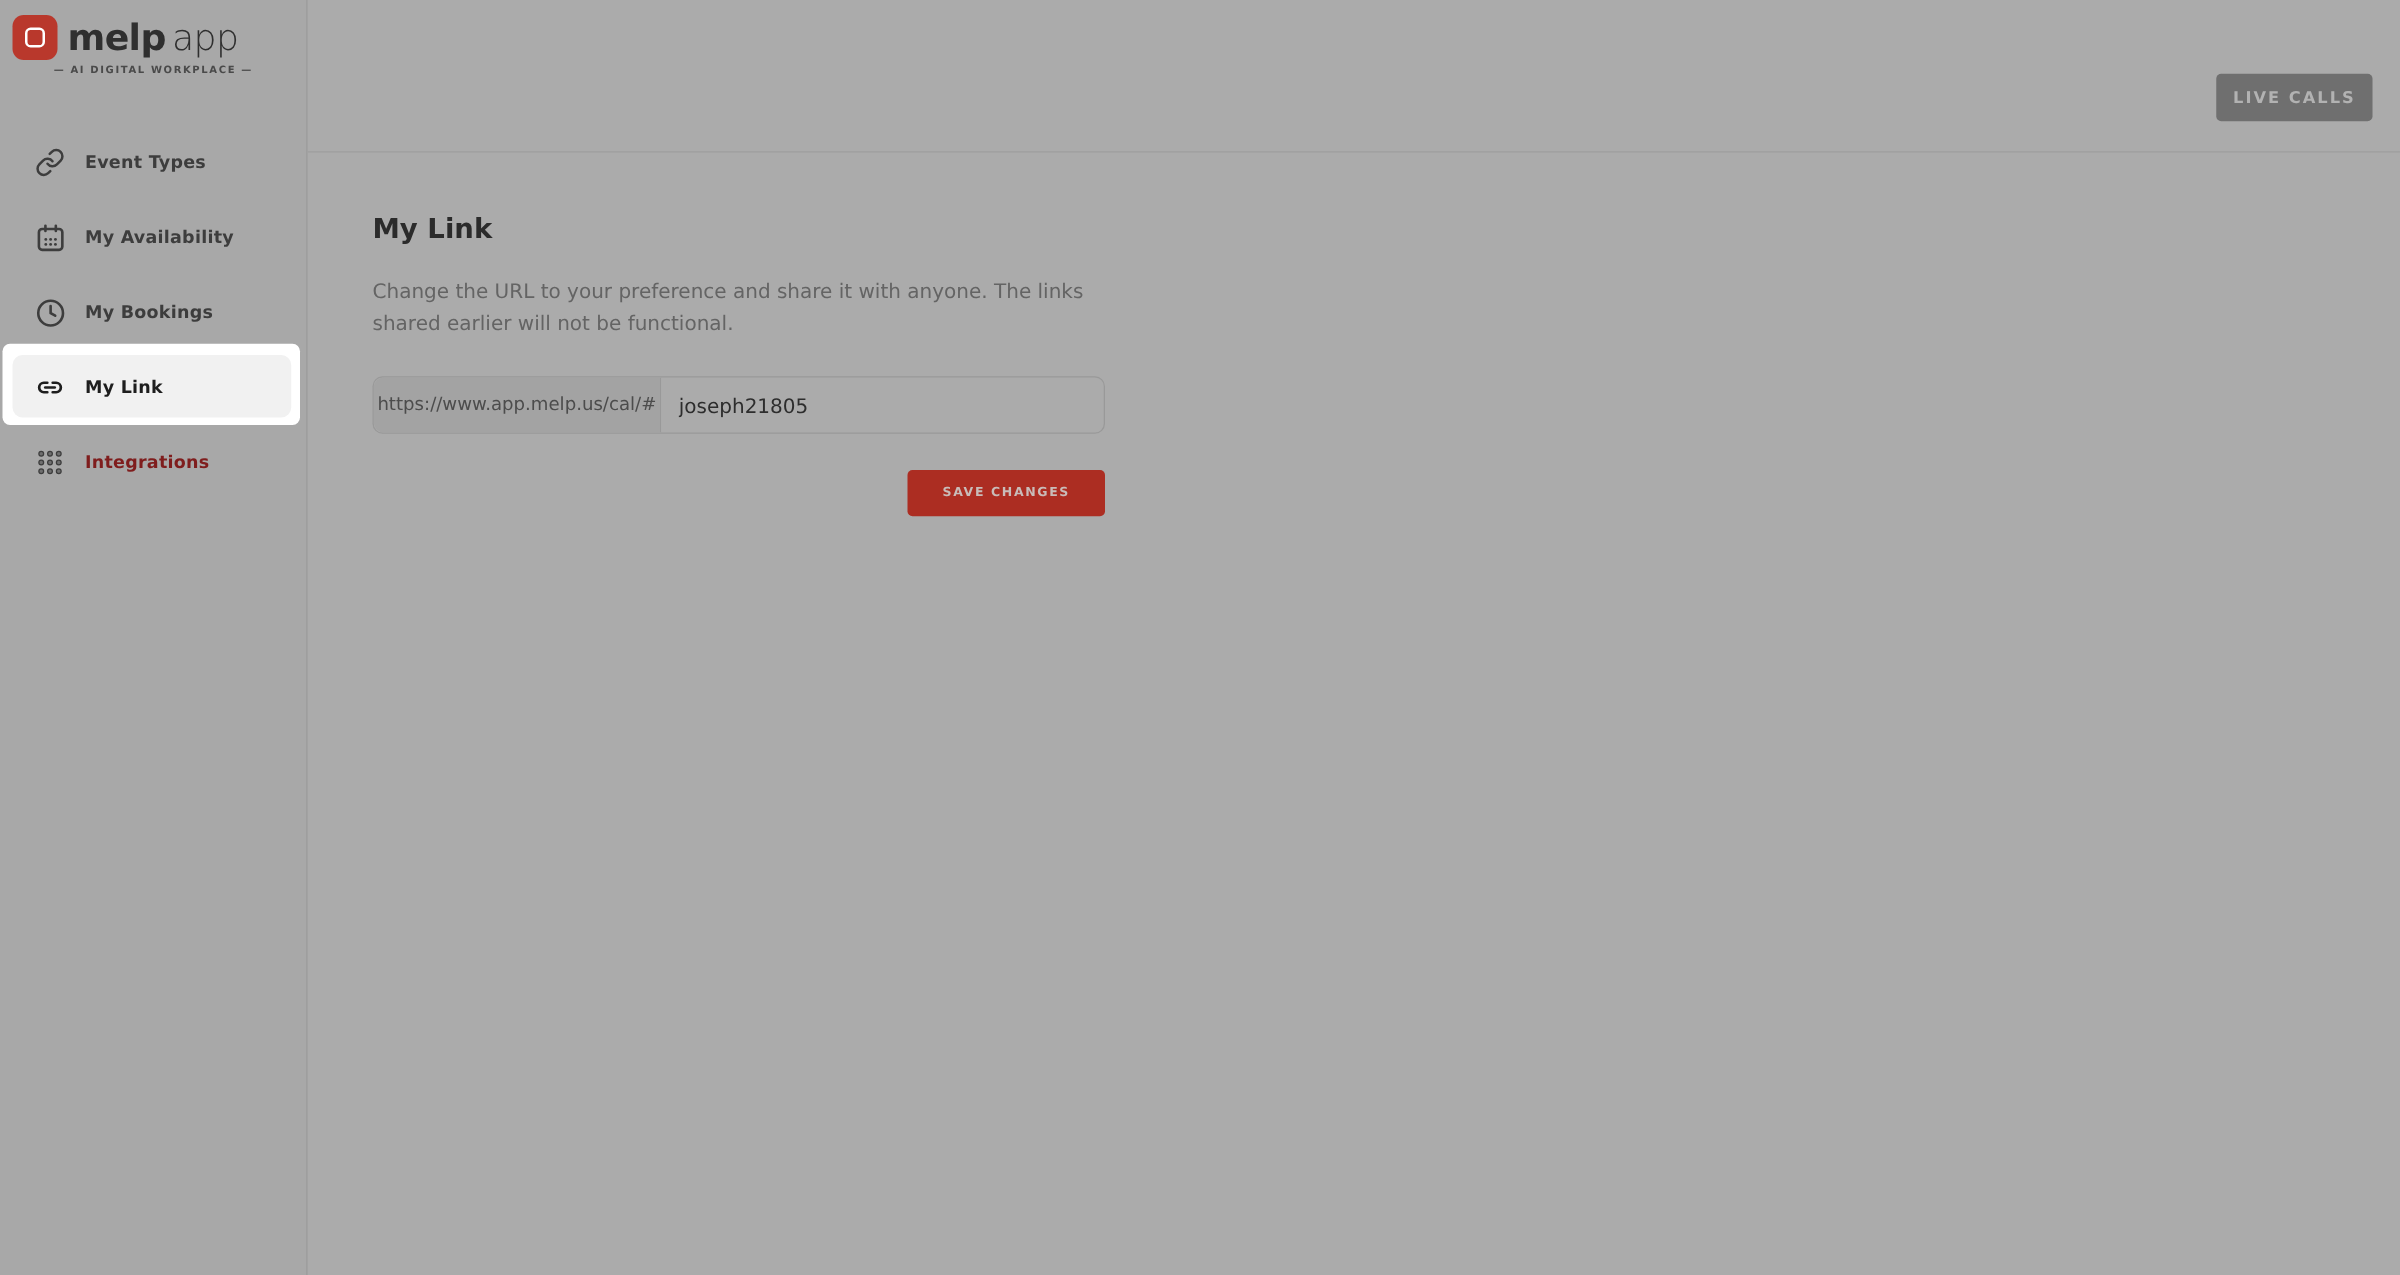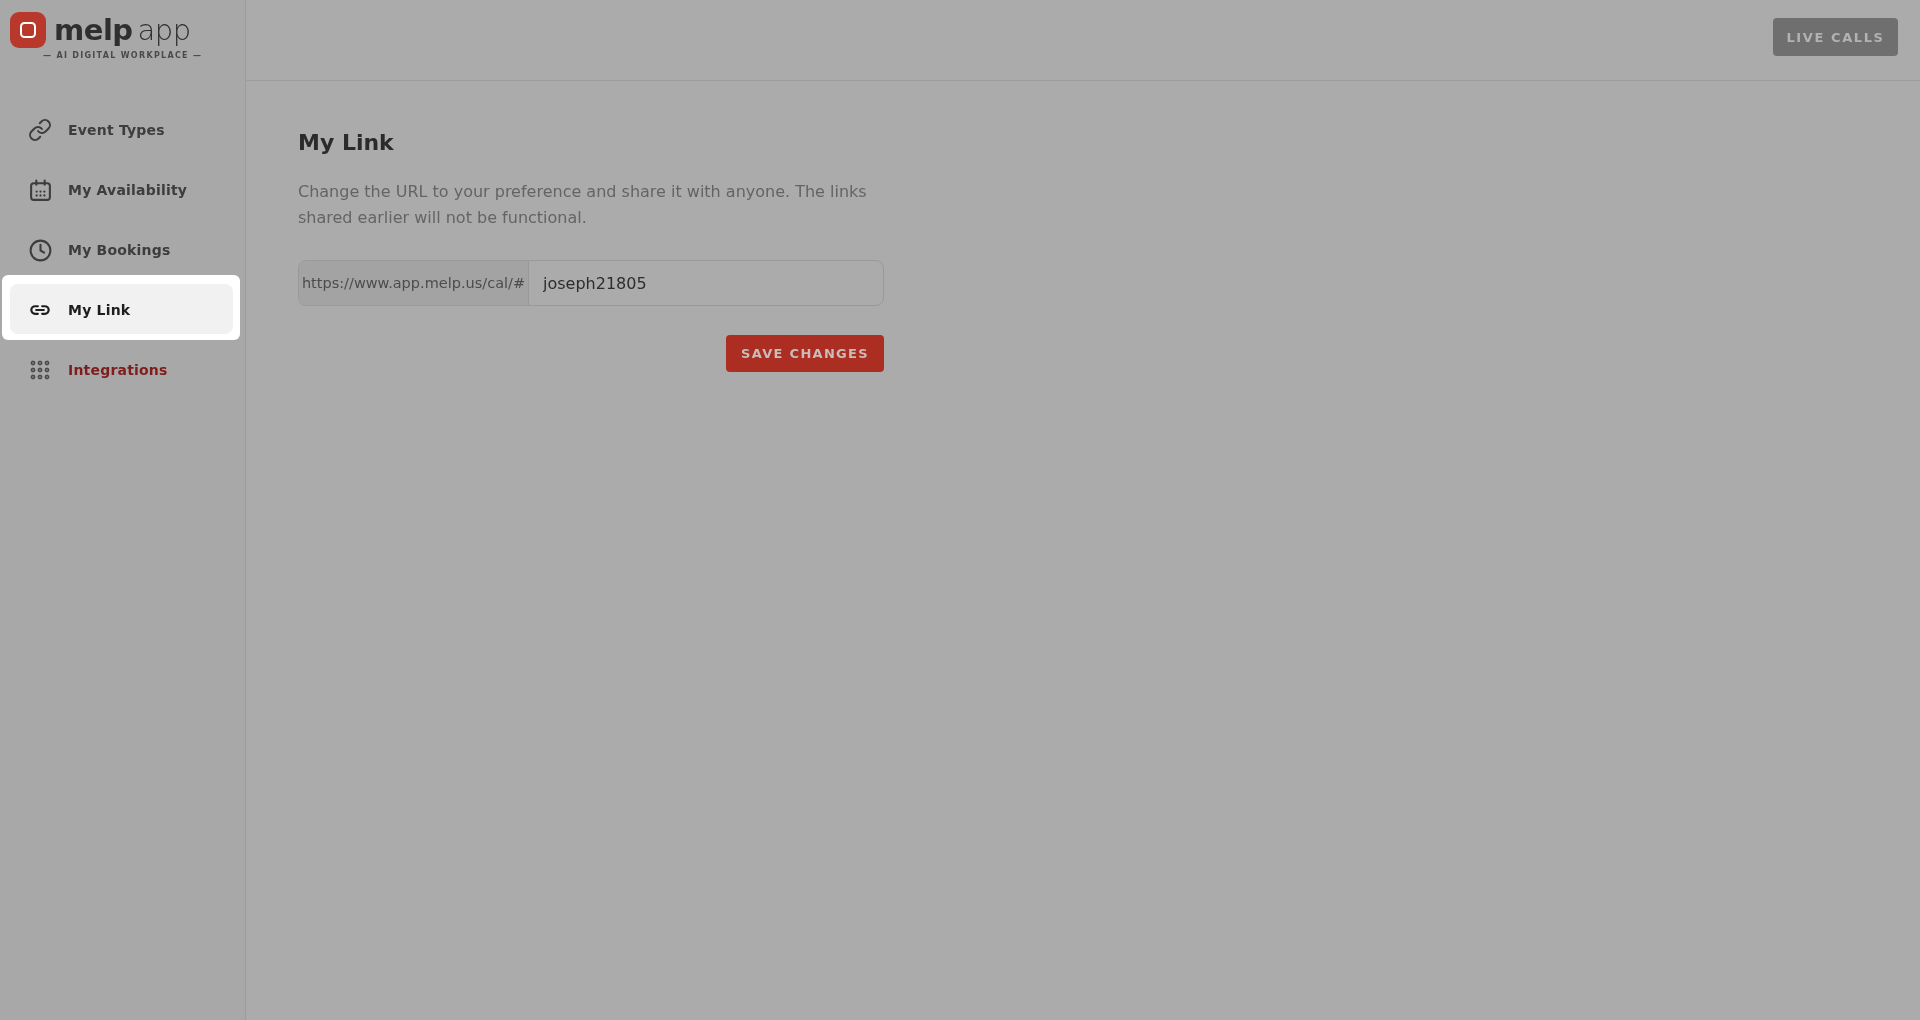--- a/index.html
+++ b/index.html
@@ -56,21 +56,21 @@
   .spotlight-inner {
     position: absolute; left: 8px; top: 9px;
     width: 223px; height: 50px;
     background: #f1f1f1; border-radius: 8px;
   }
   .nav-item.active .ni-icon, .nav-item.active .ni-label { position: relative; z-index: 1; }
   .nav-item.active .ni-label { color: #1e1e1e; font-weight: 700; }
   .nav-item.active svg { stroke: #1e1e1e; }
 
   
-  .right { flex: 1; display: flex; flex-direction: column; }
+  .right { flex: 1; display: flex; flex-direction: column; margin-top: 41px; }
   .topbar {
     height: 81px; flex: 0 0 81px;
     border-bottom: 1px solid #9e9e9e;
     display: flex; align-items: center; justify-content: flex-end;
     padding-right: 22px;
   }
   .live-calls-btn {
     width: 125px; height: 38px;
     margin-top: -6px;
     background: #6f6f6f; color: #b2b2b2;
@@ -105,21 +105,21 @@
     background: transparent;
     padding-left: 14px;
     font-family: inherit; font-size: 16px; color: #2d2d2d;
   }
 
   .actions { width: 586px; margin-top: 29px; display: flex; justify-content: flex-end; }
   .save-btn {
     width: 158px; height: 37px;
     background: #ac2d22; color: #c9bcb9;
     border: none; border-radius: 4px;
-    font-family: inherit; font-size: 13px; font-weight: 700; letter-spacing: 1.3px;
+    font-family: inherit; font-size: 10px; font-weight: 700; letter-spacing: 1.3px;
     cursor: pointer;
   }
 
   svg { display: block; }
 </style>
 </head>
 <body>
 
 <div class="screen">
 

